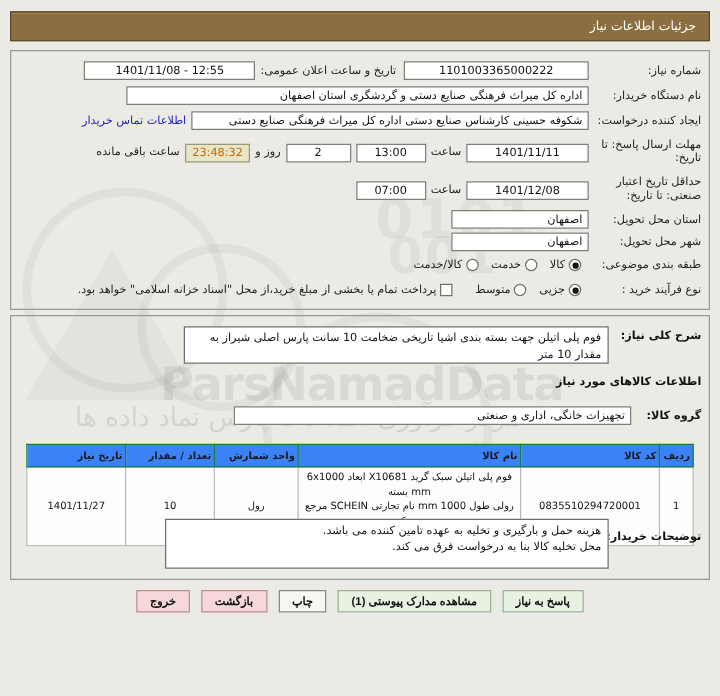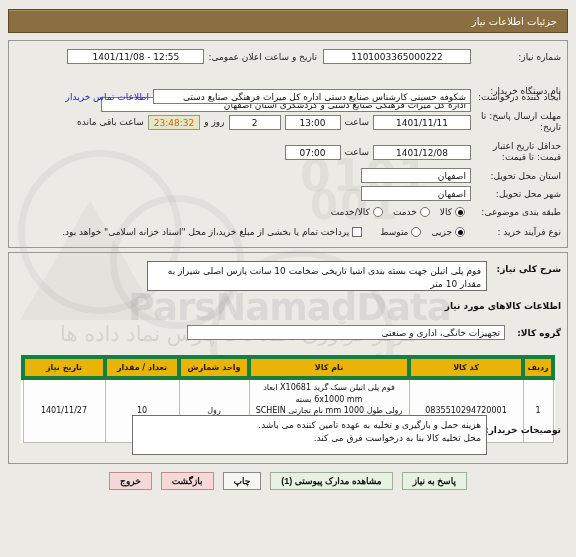--- a/index.html
+++ b/index.html
@@ -224,27 +224,28 @@
     position: absolute;
     top: 102px;
     right: 12px;
     left: 12px;
     border-collapse: collapse;
     font-size: 8px;
     background: #fff;
     table-layout: fixed;
   }
   .tbl th {
-    background: #eab308;
-    border: 4px solid #15803d;
+    background: #3b82f6;
+    border: 1px solid #15803d;
     color: #1a1a1a;
     font-size: 8px;
     font-weight: bold;
     height: 17px;
     padding: 0 2px;
+    text-align: right;
   }
   .tbl td {
     border: 1px solid #bdbbb6;
     color: #111;
     font-size: 8px;
     padding: 2px 3px;
     text-align: center;
     vertical-align: middle;
     background: #fdfdfd;
   }
@@ -311,42 +312,42 @@
       <span class="fld fld-num" style="width:148px;">1101003365000222</span>
     </div>
 
     <div class="row" style="top:8px; right:250px;">
       <span class="lbl">تاریخ و ساعت اعلان عمومی:</span>
       <span class="fld fld-num" style="width:137px;">1401/11/08 - 12:55</span>
     </div>
 
     <div class="row" style="top:28px; right:6px;">
       <span class="lbl" style="width:86px; text-align:right;">نام دستگاه خریدار:</span>
-      <span class="fld fld-r" style="width:370px;margin-top:28px;">اداره کل میراث فرهنگی  صنایع دستی و گردشگری استان اصفهان</span>
+      <span class="fld fld-r" style="width:370px;">اداره کل میراث فرهنگی  صنایع دستی و گردشگری استان اصفهان</span>
     </div>
 
     <div class="row" style="top:48px; right:6px;">
       <span class="lbl" style="width:86px; text-align:right;">ایجاد کننده درخواست:</span>
       <span class="fld fld-r" style="width:318px;">شکوفه حسینی کارشناس صنایع دستی اداره کل میراث فرهنگی  صنایع دستی</span>
       <span class="link">اطلاعات تماس خریدار</span>
     </div>
 
     <div class="row" style="top:70px; right:6px;">
       <span class="lbl" style="width:86px; text-align:right; white-space:normal; line-height:1.25;">مهلت ارسال پاسخ: تا تاریخ:</span>
       <span class="fld fld-num" style="width:98px;">1401/11/11</span>
       <span class="lbl">ساعت</span>
       <span class="fld fld-num" style="width:56px;">13:00</span>
       <span class="fld fld-num" style="width:52px;">2</span>
       <span class="lbl">روز و</span>
       <span class="timer">23:48:32</span>
       <span class="lbl">ساعت باقی مانده</span>
     </div>
 
     <div class="row" style="top:100px; right:6px;">
-      <span class="lbl" style="width:86px; text-align:right; white-space:normal; line-height:1.25;">حداقل تاریخ اعتبار قیمت: تا قیمت:</span>
+      <span class="lbl" style="width:86px; text-align:right; white-space:normal; line-height:1.25;">حداقل تاریخ اعتبار صنعتی: تا تاریخ:</span>
       <span class="fld fld-num" style="width:98px;">1401/12/08</span>
       <span class="lbl">ساعت</span>
       <span class="fld fld-num" style="width:56px;">07:00</span>
     </div>
 
     <div class="row" style="top:127px; right:6px;">
       <span class="lbl" style="width:86px; text-align:right;">استان محل تحویل:</span>
       <span class="fld fld-r" style="width:110px;">اصفهان</span>
     </div>
 

